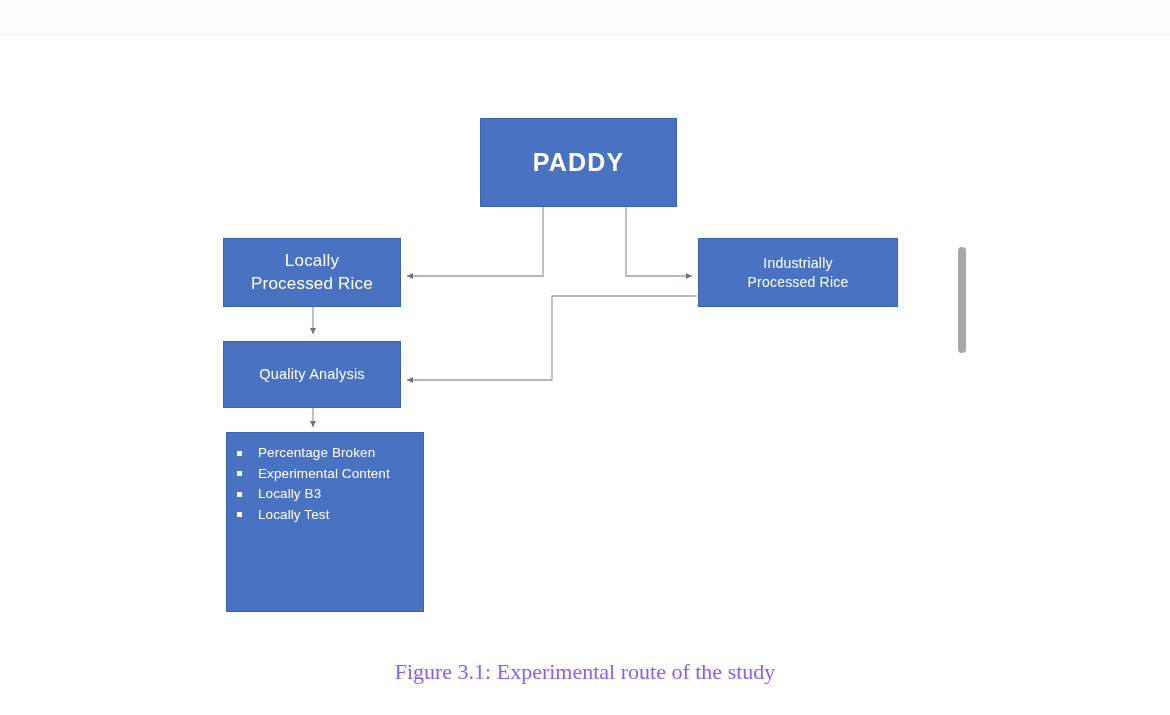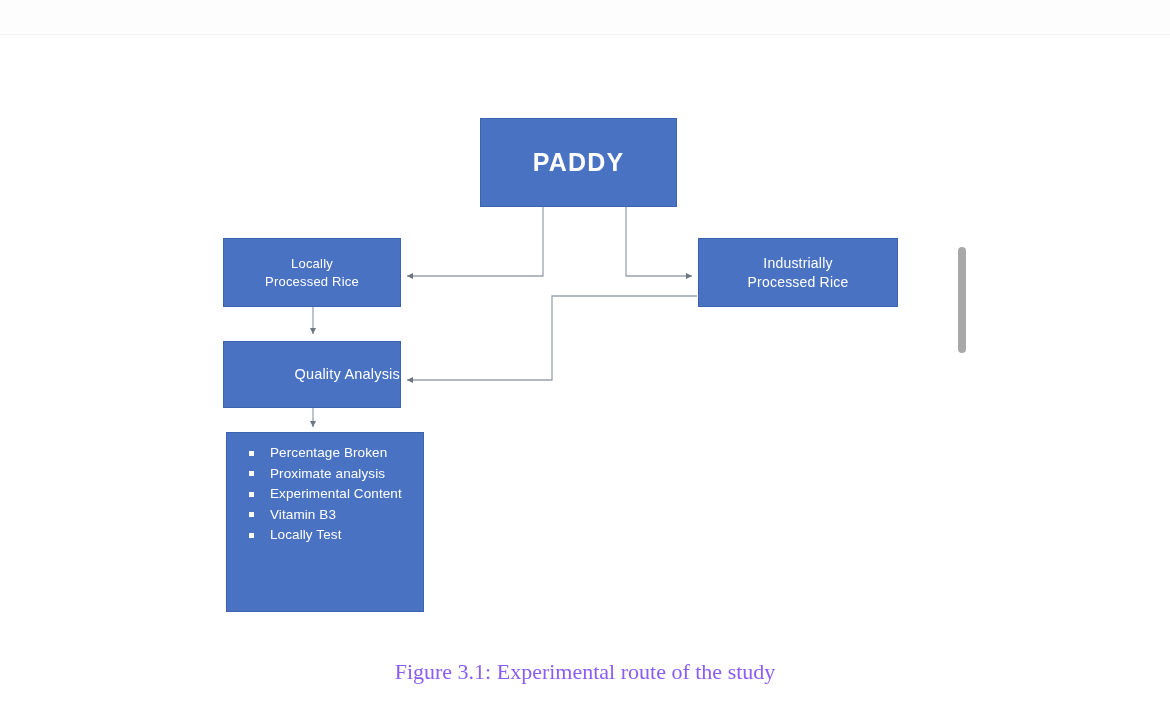--- a/index.html
+++ b/index.html
@@ -72,48 +72,47 @@
     height: 89px;
     font-size: 25px;
     font-weight: bold;
     letter-spacing: 1.2px;
   }
   #node-local {
     left: 223px;
     top: 238px;
     width: 178px;
     height: 69px;
-    font-size: 13px;
+    font-size: 17px;
   }
   #node-industrial {
     left: 698px;
     top: 238px;
     width: 200px;
     height: 69px;
     font-size: 14px;
   }
   #node-quality {
     left: 223px;
     top: 341px;
     width: 178px;
     height: 67px;
     font-size: 14.5px;
-    justify-content: flex-end;
   }
 
   #node-tests {
     position: absolute;
     left: 226px;
     top: 432px;
     width: 198px;
     height: 180px;
     background: #4a72c3;
     border: 1px solid #3c63ad;
     box-sizing: border-box;
-    padding: 10px 0 0 22px;
+    padding: 10px 0 0 10px;
   }
   #test-list {
     list-style: none;
     margin: 0;
     padding: 0;
   }
   #test-list li {
     display: flex;
     align-items: center;
     color: #ffffff;
@@ -212,29 +211,25 @@
     </div>
 
     <div id="node-tests">
       <ul id="test-list">
         <li>
           <span class="bullet-square"></span>
           <span>Percentage Broken</span>
         </li>
         <li>
           <span class="bullet-square"></span>
-          <span>Proximate analysis</span>
-        </li>
-        <li>
-          <span class="bullet-square"></span>
           <span>Experimental Content</span>
         </li>
         <li>
           <span class="bullet-square"></span>
-          <span>Vitamin B3</span>
+          <span>Locally B3</span>
         </li>
         <li>
           <span class="bullet-square"></span>
           <span>Locally Test</span>
         </li>
       </ul>
     </div>
 
   </div>
 

